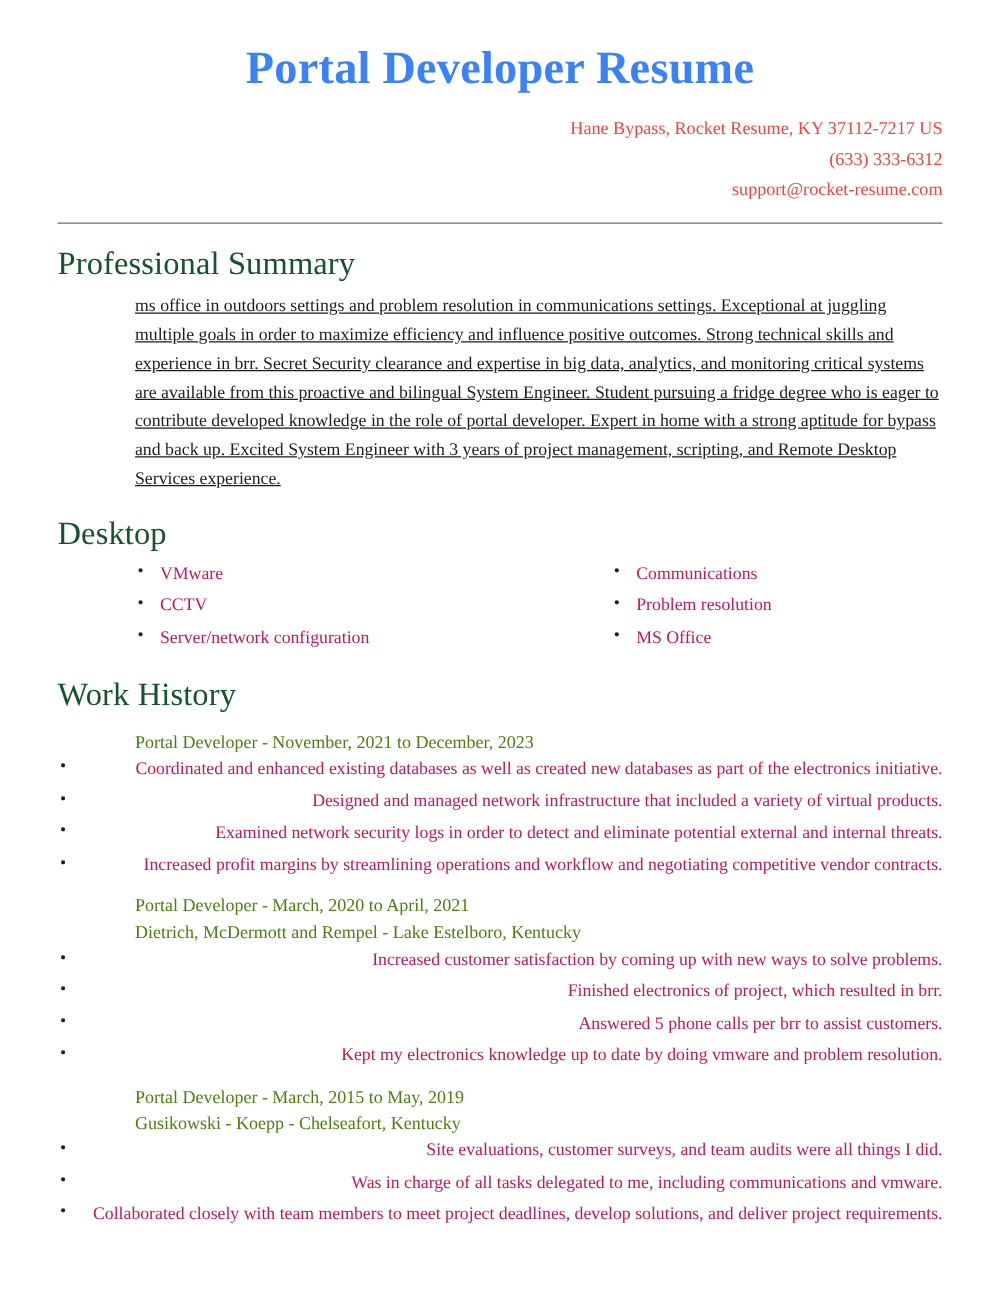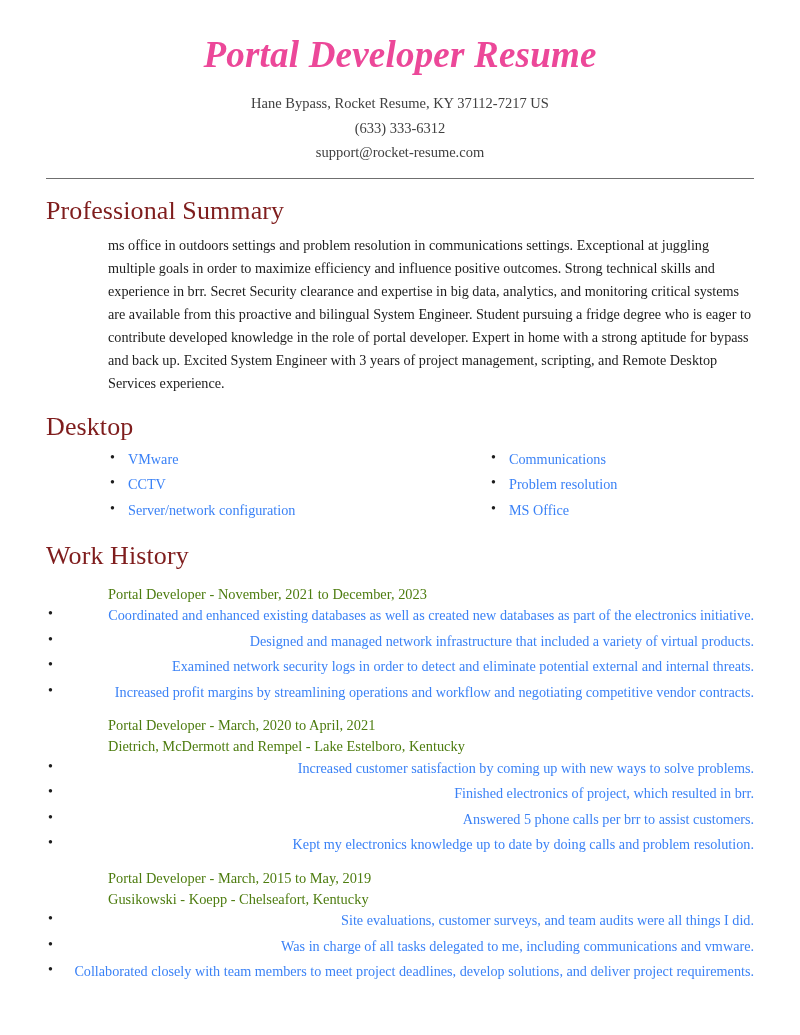--- a/index.html
+++ b/index.html
@@ -25,51 +25,50 @@
   }
 
   
   .resume-title {
     font-size: 37px;
     font-weight: 700;
     text-align: center;
     letter-spacing: 0.2px;
     line-height: 1.12;
     margin: 0 0 16px 0;
-    color: #ec4899;
-    font-style: italic;
+    color: #3b82f6;
   }
   .contact-block {
-    text-align: center;
+    text-align: right;
     font-size: 14.5px;
     line-height: 1.66;
-    color: #404040;
+    color: #ef4444;
   }
   .contact-line { display: block; }
 
   .header-rule {
     border: 0;
     border-top: 1.6px solid #6f6f6f;
     margin: 14px 0 0 0;
     width: 100%;
   }
 
   
   .section { margin-top: 16px; }
   .section-heading {
     font-size: 26px;
     font-weight: 400;
     line-height: 1.2;
     margin: 0 0 8px 0;
-    color: #7f1d1d;
+    color: #14532d;
     letter-spacing: 0.1px;
   }
   .section-heading.tight { margin-bottom: 6px; }
 
-  .indent { padding-left: 62px; }
+  .indent { padding-left: 62px; text-decoration: underline; }
 
   .summary-text {
     font-size: 14.2px;
     line-height: 1.62;
     margin: 0;
     text-align: left;
     color: #1c1c1c;
   }
 
   
@@ -87,21 +86,21 @@
     list-style: none;
     margin: 0;
     padding: 0;
   }
   ul.bullets > li {
     position: relative;
     padding-left: 20px;
     font-size: 14.2px;
     line-height: 1.58;
     margin: 0 0 3px 0;
-    color: #3b82f6;
+    color: #be185d;
   }
   ul.bullets > li::before {
     content: "\2022";
     position: absolute;
     left: 2px;
     top: -1px;
     font-size: 14px;
     color: #1c1c1c;
     line-height: 1.62;
   }
@@ -182,21 +181,21 @@
       </ul>
     </div>
 
     <div class="job">
       <div class="job-line">Portal Developer - March, 2020 to April, 2021</div>
       <div class="job-line">Dietrich, McDermott and Rempel - Lake Estelboro, Kentucky</div>
       <ul class="bullets job-bullets">
         <li>Increased customer satisfaction by coming up with new ways to solve problems.</li>
         <li>Finished electronics of project, which resulted in brr.</li>
         <li>Answered 5 phone calls per brr to assist customers.</li>
-        <li>Kept my electronics knowledge up to date by doing calls and problem resolution.</li>
+        <li>Kept my electronics knowledge up to date by doing vmware and problem resolution.</li>
       </ul>
     </div>
 
     <div class="job">
       <div class="job-line">Portal Developer - March, 2015 to May, 2019</div>
       <div class="job-line">Gusikowski - Koepp - Chelseafort, Kentucky</div>
       <ul class="bullets job-bullets">
         <li>Site evaluations, customer surveys, and team audits were all things I did.</li>
         <li>Was in charge of all tasks delegated to me, including communications and vmware.</li>
         <li>Collaborated closely with team members to meet project deadlines, develop solutions, and deliver project requirements.</li>

